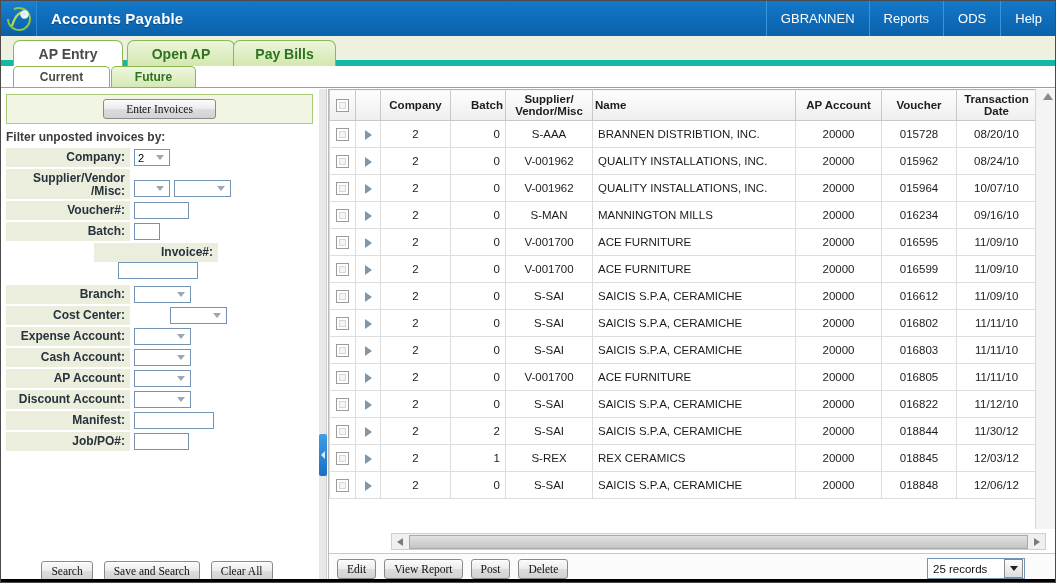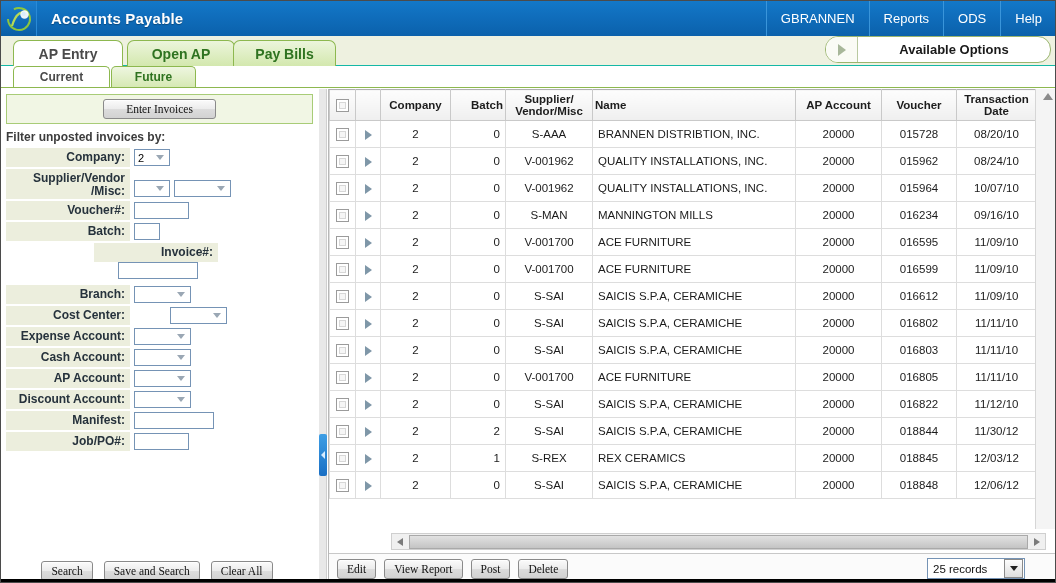--- a/index.html
+++ b/index.html
@@ -44,21 +44,21 @@
     display: flex; align-items: center;
     border-left: 1px solid #3a95da;
     cursor: pointer; white-space: nowrap;
   }
   .nav-item:last-child { border-right: 1px solid #3a95da; }
 
   
   .tabstrip {
     position: absolute; left: 0; top: 35px; width: 1056px; height: 30px;
     background: #eef1e0;
-    border-bottom: 1px solid #14b8a6;
+    border-bottom: 6px solid #14b8a6;
   }
   .tab {
     position: absolute; top: 4px; height: 26px;
     border: 1px solid #8db84f; border-bottom: none;
     border-radius: 7px 7px 0 0;
     background: linear-gradient(to bottom, #ecf5dc 0%, #d3e8ae 100%);
     color: #2f7320; font-size: 14px; font-weight: bold;
     display: flex; align-items: center; justify-content: center;
     cursor: pointer;
   }
@@ -336,26 +336,20 @@
       <div class="nav-item">Help</div>
     </div>
   </div>
 
   <div class="tabstrip">
     <div class="tab tab1 active">AP Entry</div>
     <div class="tab tab2">Open AP</div>
     <div class="tab tab3">Pay Bills</div>
   </div>
 
-  <div class="optbtn">
-    <div class="arrowcell">
-      <span class="tri-right"></span>
-    </div>
-    <div class="optlabel">Available Options</div>
-  </div>
 
   <div class="subtabstrip">
     <div class="subtab stab1 active">Current</div>
     <div class="subtab stab2">Future</div>
   </div>
 
   <div class="leftpanel">
 
     <div class="enterbox">
       <button class="btn" style="padding:3px 22px;">Enter Invoices</button>

